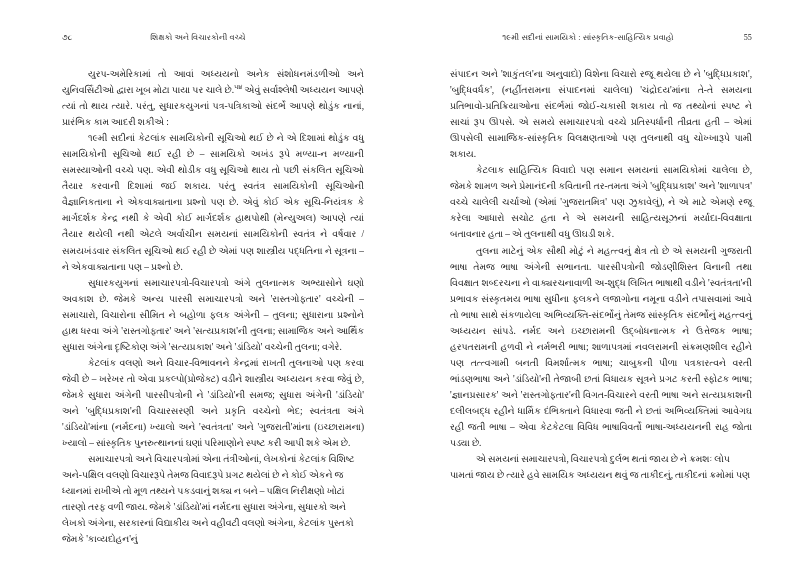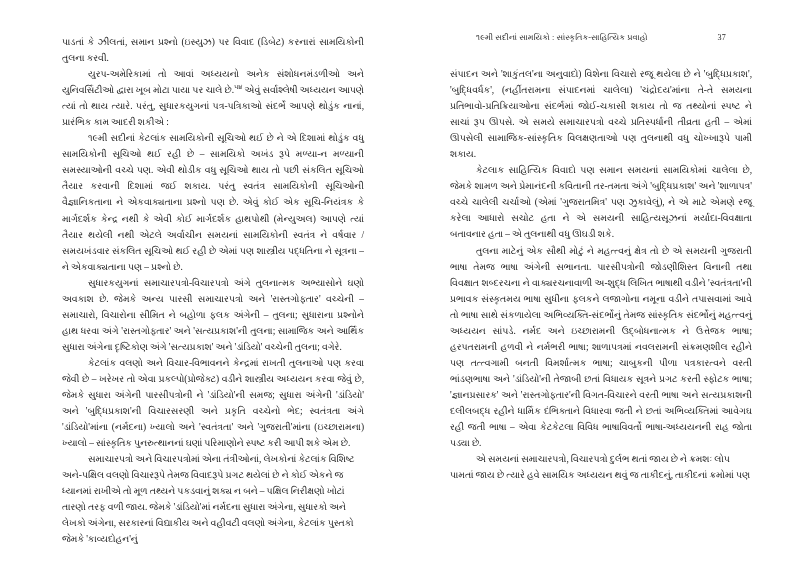--- a/index.html
+++ b/index.html
@@ -50,21 +50,21 @@
     letter-spacing: 0.1px;
     color: #232323;
     height: 14px;
     margin-bottom: 18px;
     white-space: nowrap;
   }
   .runhead-left {
     justify-content: flex-start;
   }
   .runhead-right {
-    justify-content: center;
+    justify-content: flex-end;
   }
 
   .folio {
     font-size: 8.1px;
     color: #232323;
     flex: 0 0 auto;
   }
 
   .runhead-title {
     font-size: 8.1px;
@@ -111,37 +111,40 @@
     -webkit-font-smoothing: antialiased;
   }
 </style>
 </head>
 <body>
 
 <div class="spread">
 
   <div class="page page-left">
 
+    <div class="runhead runhead-left">
+      <span class="folio">૭૮</span>
+      <span class="runhead-title">શિક્ષકો અને વિચારકોની વચ્ચે</span>
+    </div>
 
     <div class="body">
-      <p>પાડતાં કે ઝીલતાં, સમાન પ્રશ્નો (ઇસ્યુઝ) પર વિવાદ (ડિબેટ) કરનારાં સામયિકોની તુલના કરવી.</p>
       <p class="indent"><span>યુરપ-અમેરિકામાં તો આવાં અધ્યયનો અનેક સંશોધનમંડળીઓ અને યુનિવર્સિટીઓ દ્વારા ખૂબ મોટા પાયા પર ચાલે છે.</span><span class="sup">૫૪</span><span> એવું સર્વાશ્લેષી અધ્યયન આપણે ત્યાં તો થાય ત્યારે. પરંતુ, સુધારકયુગનાં પત્ર-પત્રિકાઓ સંદર્ભે આપણે થોડુંક નાનાં, પ્રારંભિક કામ આદરી શકીએ :</span></p>
       <p class="indent">૧૯મી સદીનાં કેટલાંક સામયિકોની સૂચિઓ થઈ છે ને એ દિશામાં થોડુંક વધુ સામયિકોની સૂચિઓ થઈ રહી છે – સામયિકો અખંડ રૂપે મળ્યા-ન મળ્યાની સમસ્યાઓની વચ્ચે પણ. એવી થોડીક વધુ સૂચિઓ થાય તો પછી સંકલિત સૂચિઓ તૈયાર કરવાની દિશામાં જઈ શકાય. પરંતુ સ્વતંત્ર સામયિકોની સૂચિઓની વૈજ્ઞાનિકતાના ને એકવાક્યતાના પ્રશ્નો પણ છે. એવું કોઈ એક સૂચિ-નિયંત્રક કે માર્ગદર્શક કેન્દ્ર નથી કે એવી કોઈ માર્ગદર્શક હાથપોથી (મેન્યુઅલ) આપણે ત્યાં તૈયાર થયેલી નથી એટલે અર્વાચીન સમયનાં સામયિકોની સ્વતંત્ર ને વર્ષવાર / સમયખંડવાર સંકલિત સૂચિઓ થઈ રહી છે એમાં પણ શાસ્ત્રીય પદ્ધતિના ને સૂત્રના – ને એકવાક્યતાના પણ – પ્રશ્નો છે.</p>
       <p class="indent">સુધારકયુગનાં સમાચારપત્રો-વિચારપત્રો અંગે તુલનાત્મક અભ્યાસોને ઘણો અવકાશ છે. જેમકે અન્ય પારસી સમાચારપત્રો અને 'રાસ્તગોફ્તાર' વચ્ચેની – સમાચારો, વિચારોના સીમિત ને બહોળા ફલક અંગેની – તુલના; સુધારાના પ્રશ્નોને હાથ ધરવા અંગે 'રાસ્તગોફ્તાર' અને 'સત્યપ્રકાશ'ની તુલના; સામાજિક અને આર્થિક સુધારા અંગેના દૃષ્ટિકોણ અંગે 'સત્યપ્રકાશ' અને 'ડાંડિયો' વચ્ચેની તુલના; વગેરે.</p>
       <p class="indent">કેટલાંક વલણો અને વિચાર-વિભાવનને કેન્દ્રમાં રાખતી તુલનાઓ પણ કરવા જેવી છે – ખરેખર તો એવા પ્રકલ્પો(પ્રોજેક્ટ) વડીને શાસ્ત્રીય અધ્યયન કરવા જેવું છે, જેમકે સુધારા અંગેની પારસીપત્રોની ને 'ડાંડિયો'ની સમજ; સુધારા અંગેની 'ડાંડિયો' અને 'બુદ્ધિપ્રકાશ'ની વિચારસરણી અને પ્રકૃતિ વચ્ચેનો ભેદ; સ્વતંત્રતા અંગે 'ડાંડિયો'માંના (નર્મદના) ખ્યાલો અને 'સ્વતંત્રતા' અને 'ગુજરાતી'માંના (ઇચ્છારામના) ખ્યાલો – સાંસ્કૃતિક પુનરુત્થાનનાં ઘણાં પરિમાણોને સ્પષ્ટ કરી આપી શકે એમ છે.</p>
       <p class="indent">સમાચારપત્રો અને વિચારપત્રોમાં એના તંત્રીઓનાં, લેખકોનાં કેટલાંક વિશિષ્ટ અને-પક્ષિલ વલણો વિચારરૂપે તેમજ વિવાદરૂપે પ્રગટ થયેલાં છે ને કોઈ એકને જ ધ્યાનમાં રાખીએ તો મૂળ તથ્યને પકડવાનું શક્ય ન બને – પક્ષિલ નિરીક્ષણો ખોટાં તારણો તરફ વળી જાય. જેમકે 'ડાંડિયો'માં નર્મદના સુધારા અંગેના, સુધારકો અને લેખકો અંગેના, સરકારનાં વિદ્યાકીય અને વહીવટી વલણો અંગેના, કેટલાંક પુસ્તકો જેમકે 'કાવ્યદોહન'નું</p>
     </div>
 
   </div>
 
   <div class="page page-right">
 
     <div class="runhead runhead-right">
       <span class="runhead-title">૧૯મી સદીનાં સામયિકો : સાંસ્કૃતિક-સાહિત્યિક પ્રવાહો</span>
-      <span class="folio">37</span>
+      <span class="folio">55</span>
     </div>
 
     <div class="body">
       <p>સંપાદન અને 'શાકુંતલ'ના અનુવાદો) વિશેના વિચારો રજૂ થયેલા છે ને 'બુદ્ધિપ્રકાશ', 'બુદ્ધિવર્ધક', (નહીંતરામના સંપાદનમાં ચાલેલા) 'ચંદ્રોદય'માંના તે-તે સમયના પ્રતિભાવો-પ્રતિક્રિયાઓના સંદર્ભમાં જોઈ-ચકાસી શકાય તો જ તથ્યોનાં સ્પષ્ટ ને સાચાં રૂપ ઊપસે. એ સમયે સમાચારપત્રો વચ્ચે પ્રતિસ્પર્ધાની તીવ્રતા હતી – એમાં ઊપસેલી સામાજિક-સાંસ્કૃતિક વિલક્ષણતાઓ પણ તુલનાથી વધુ ચોખ્ખારૂપે પામી શકાય.</p>
       <p class="indent">કેટલાક સાહિત્યિક વિવાદો પણ સમાન સમયનાં સામયિકોમાં ચાલેલા છે, જેમકે શામળ અને પ્રેમાનંદની કવિતાની તર-તમતા અંગે 'બુદ્ધિપ્રકાશ' અને 'શાળાપત્ર' વચ્ચે ચાલેલી ચર્ચાઓ (એમાં 'ગુજરાતમિત્ર' પણ ઝુકાવેલું), ને એ માટે એમણે રજૂ કરેલા આધારો સચોટ હતા ને એ સમયની સાહિત્યસૂઝનાં મર્યાદા-વિવક્ષાતા બતાવનાર હતા – એ તુલનાથી વધુ ઊઘડી શકે.</p>
       <p class="indent">તુલના માટેનું એક સૌથી મોટું ને મહત્ત્વનું ક્ષેત્ર તો છે એ સમયની ગુજરાતી ભાષા તેમજ ભાષા અંગેની સભાનતા. પારસીપત્રોની જોડણીશિસ્ત વિનાની તથા વિવક્ષાત શબ્દરચના ને વાક્યરચનાવાળી અ-શુદ્ધ લિખિત ભાષાથી વડીને 'સ્વતંત્રતા'ની પ્રભાવક સંસ્કૃતમય ભાષા સુધીના ફલકને લજાગોના નમૂના વડીને તપાસવામાં આવે તો ભાષા સાથે સંકળાયેલા અભિવ્યક્તિ-સંદર્ભોનું તેમજ સાંસ્કૃતિક સંદર્ભોનું મહત્ત્વનું અધ્યયન સાંપડે. નર્મદ અને ઇચ્છારામની ઉદ્બોધનાત્મક ને ઉત્તેજક ભાષા; હરપતરામની હળવી ને નર્મભરી ભાષા; શાળાપત્રમાં નવલરામની સંક્રમણશીલ રહીને પણ તત્ત્વગામી બનતી વિમર્શાત્મક ભાષા; ચાબુકની પીળા પત્રકારત્વને વરતી ભાંડણભાષા અને 'ડાંડિયો'ની તેજાબી છતાં વિધાયક સૂત્રને પ્રગટ કરતી સ્ફોટક ભાષા; 'જ્ઞાનપ્રસારક' અને 'રાસ્તગોફ્તાર'ની વિગત-વિચારને વરતી ભાષા અને સત્યપ્રકાશની દલીલબદ્ધ રહીને ધાર્મિક દંભિક્તાને વિધારવા જતી ને છતાં અભિવ્યક્તિમાં આવેગઘ રહી જતી ભાષા – એવા કેટકેટલા વિવિધ ભાષાવિવર્તો ભાષા-અધ્યયનની રાહ જોતા પડ્યા છે.</p>
       <p class="indent">એ સમયનાં સમાચારપત્રો, વિચારપત્રો દુર્લભ થતાં જાય છે ને ક્રમશઃ લોપ પામતાં જાય છે ત્યારે હવે સામયિક અધ્યયન થવું જ તાકીદનું, તાકીદનાં ક્રમોમાં પણ</p>
     </div>
 
   </div>

